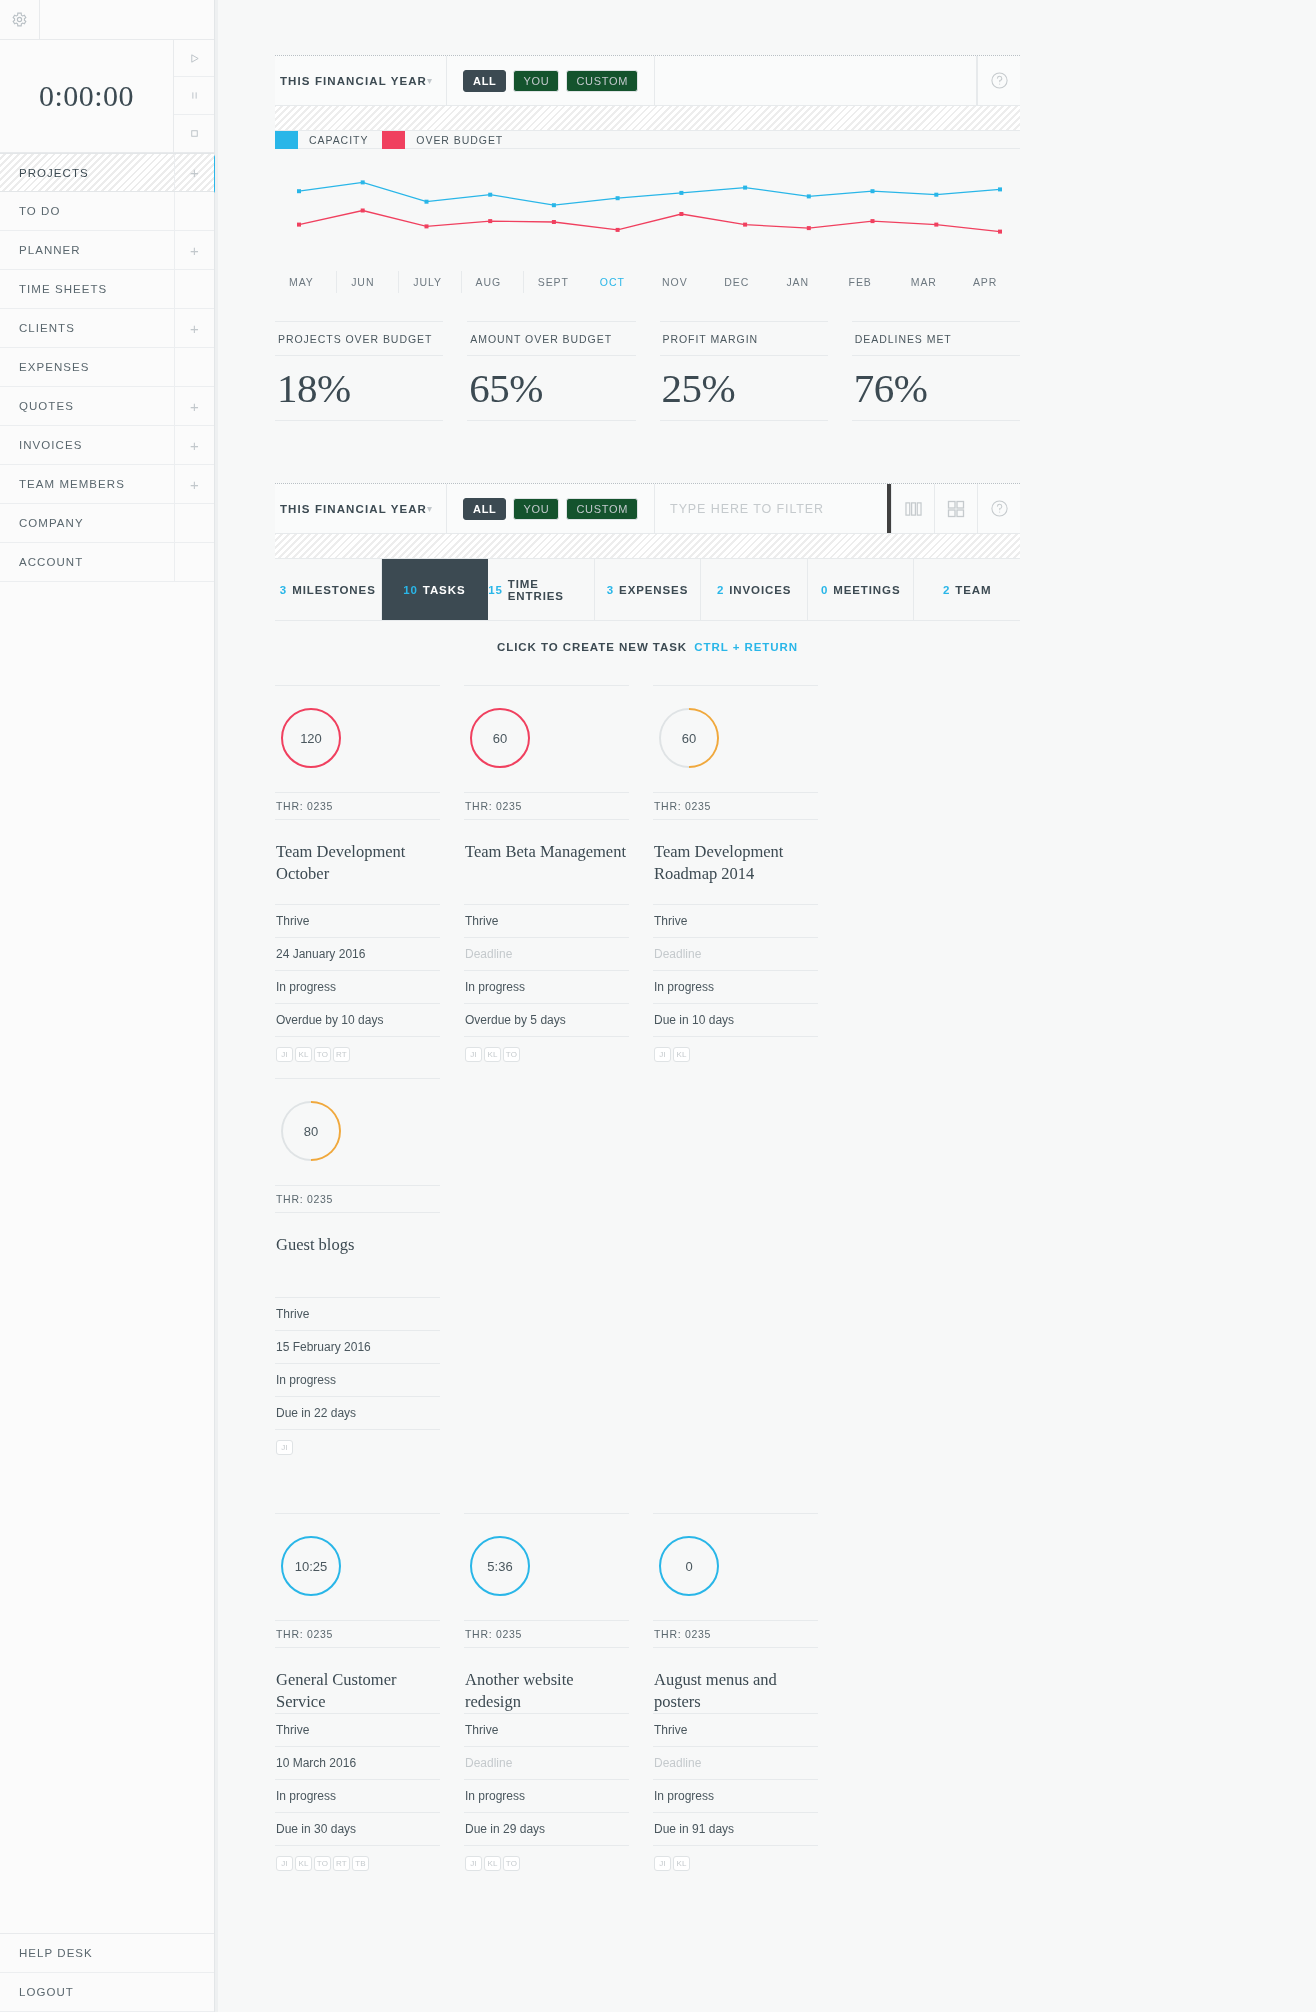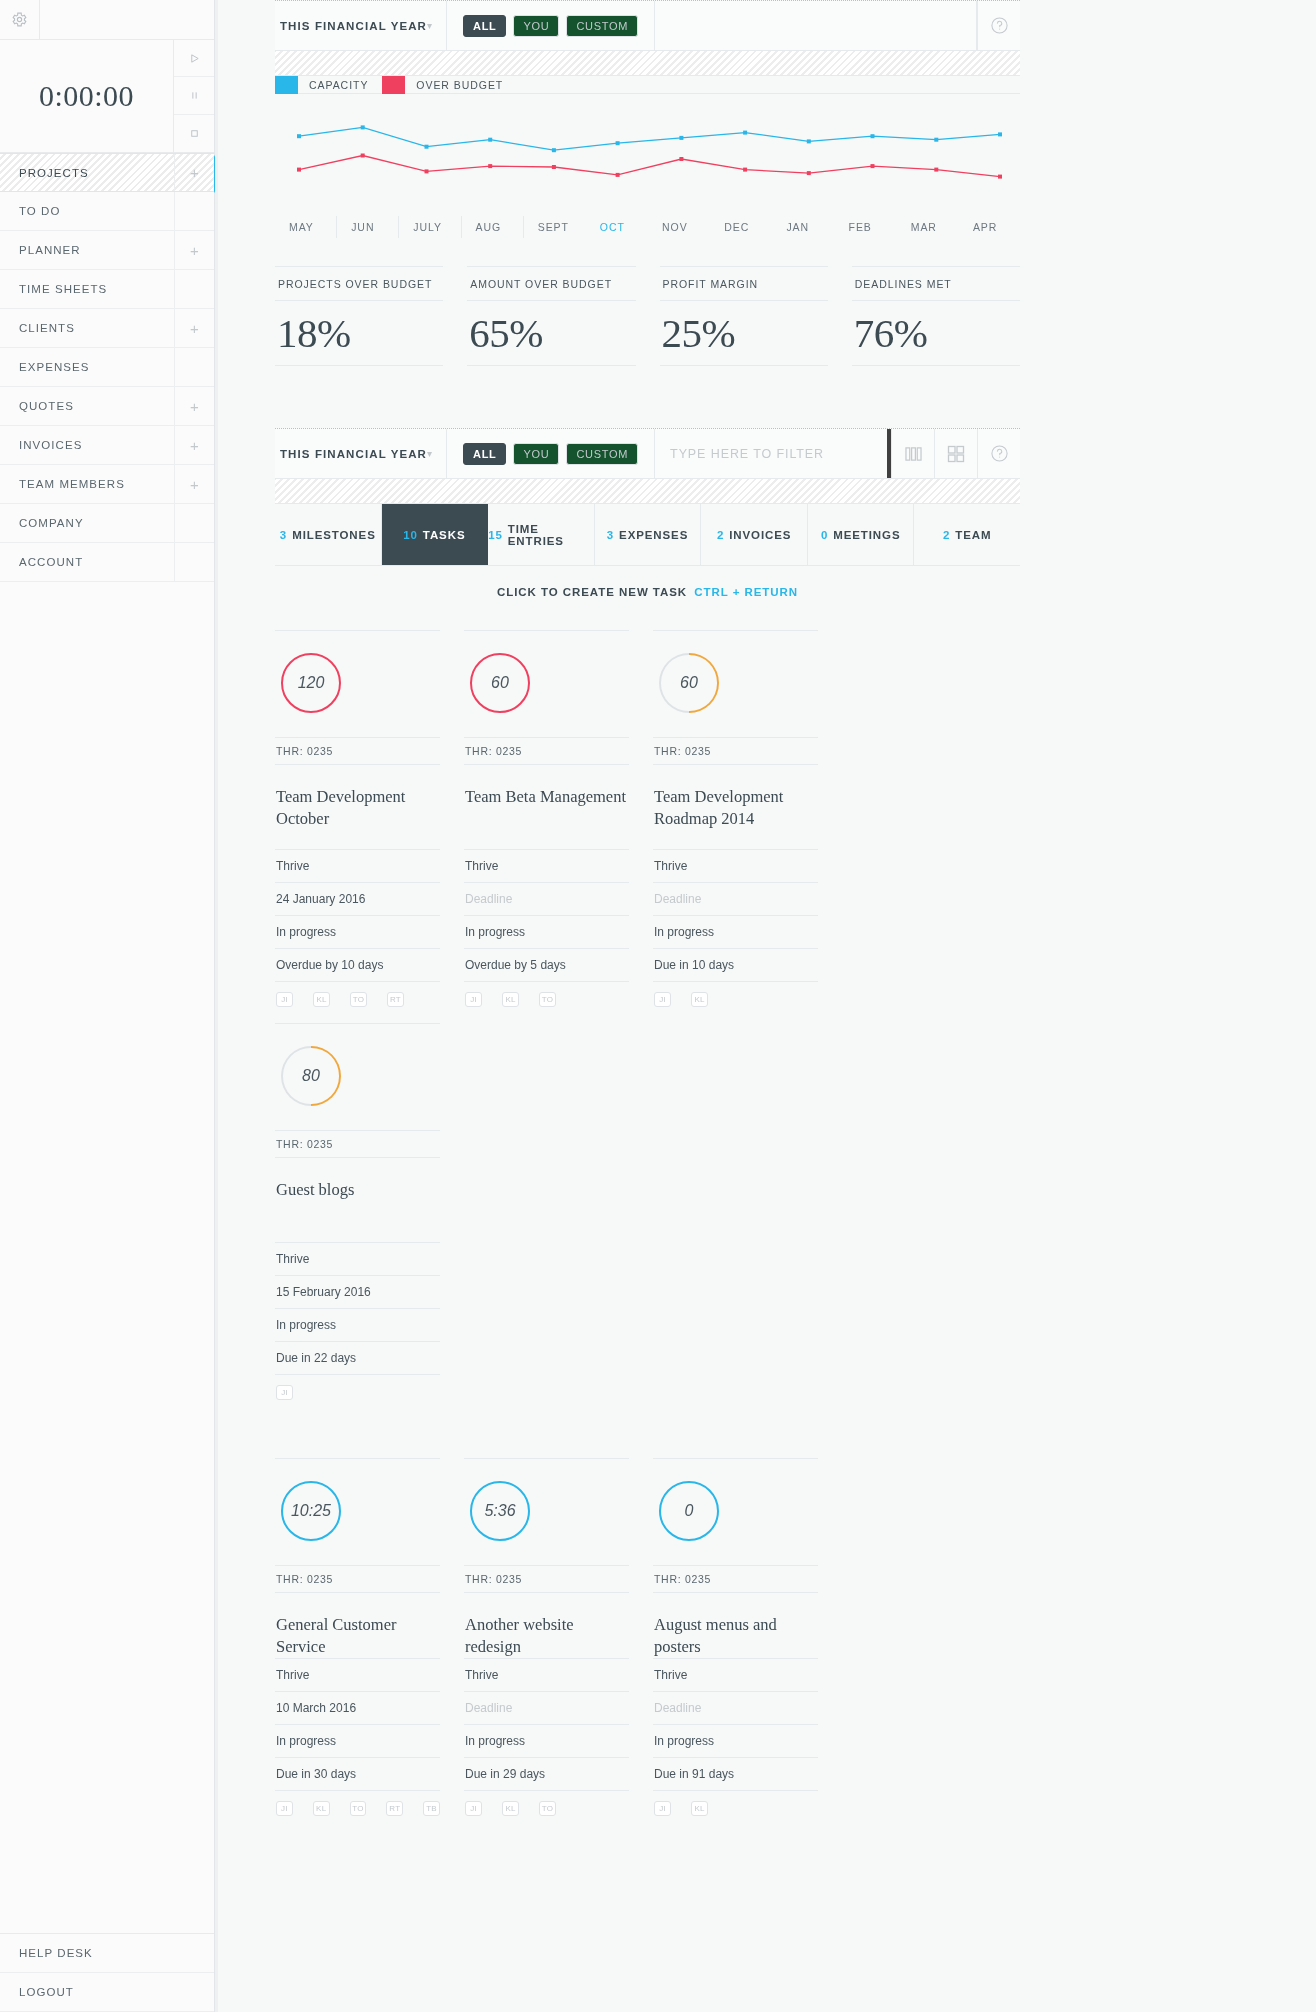--- a/index.html
+++ b/index.html
@@ -248,24 +248,23 @@
 
   
   .cards { display: flex; flex-wrap: wrap; }
   .card { width: 189px; margin-right: 0; padding-right: 24px; padding-top: 16px; }
   .card-inner { border-top: 1px solid #e7eaec; padding-top: 22px; }
   .ring {
     width: 60px; height: 60px;
     border-radius: 50%;
     border: 2.4px solid #f0405f;
     display: flex; align-items: center; justify-content: center;
-    font-size: 16px; color: #4a575e;
+    font-size: 13px; color: #4a575e;
     margin: 0 0 0 6px;
     background: #f7f8f8;
-    font-style: italic;
   }
   .ring.cyan { border-color: #29b6e8; }
   .ring.partial {
     border-color: #dfe3e5;
     background:
       conic-gradient(from 0deg, #f0a83c 0deg 180deg, #dfe3e5 180deg 360deg);
     border: none;
     position: relative;
   }
   .ring.partial::after {
@@ -291,21 +290,21 @@
     padding: 21px 0 0 1px;
     min-height: 84px;
   }
   .meta {
     font-size: 12px;
     color: #4a575e;
     padding: 9px 0 9px 1px;
     border-top: 1px solid #e7eaec;
   }
   .meta.muted { color: #c5cacd; }
-  .chips { padding: 10px 0 0 1px; border-top: 1px solid #e7eaec; display: flex; gap: 20px; }
+  .chips { padding: 10px 0 0 1px; border-top: 1px solid #e7eaec; display: flex; gap: 2px; }
   .chip {
     width: 17px; height: 15px;
     border: 1px solid #dfe3e5;
     border-radius: 3px;
     font-size: 8px;
     color: #c5cacd;
     display: flex; align-items: center; justify-content: center;
     background: #fff;
     letter-spacing: 0.2px;
   }
@@ -403,21 +402,21 @@
         <span class="nav-label">HELP DESK</span>
       </div>
       <div class="nav-item">
         <span class="nav-label">LOGOUT</span>
       </div>
     </div>
   </aside>
 
   <main class="main">
 
-    <div class="panel" style="">
+    <div class="panel" style="padding-top:55px;">
 
       <div class="toolbar">
         <div class="tb-select">
           <span class="tb-select-label">THIS FINANCIAL YEAR</span>
           <span class="caret">▾</span>
         </div>
         <div class="tb-segments">
           <div class="seg on">ALL</div>
           <div class="seg">YOU</div>
           <div class="seg">CUSTOM</div>

